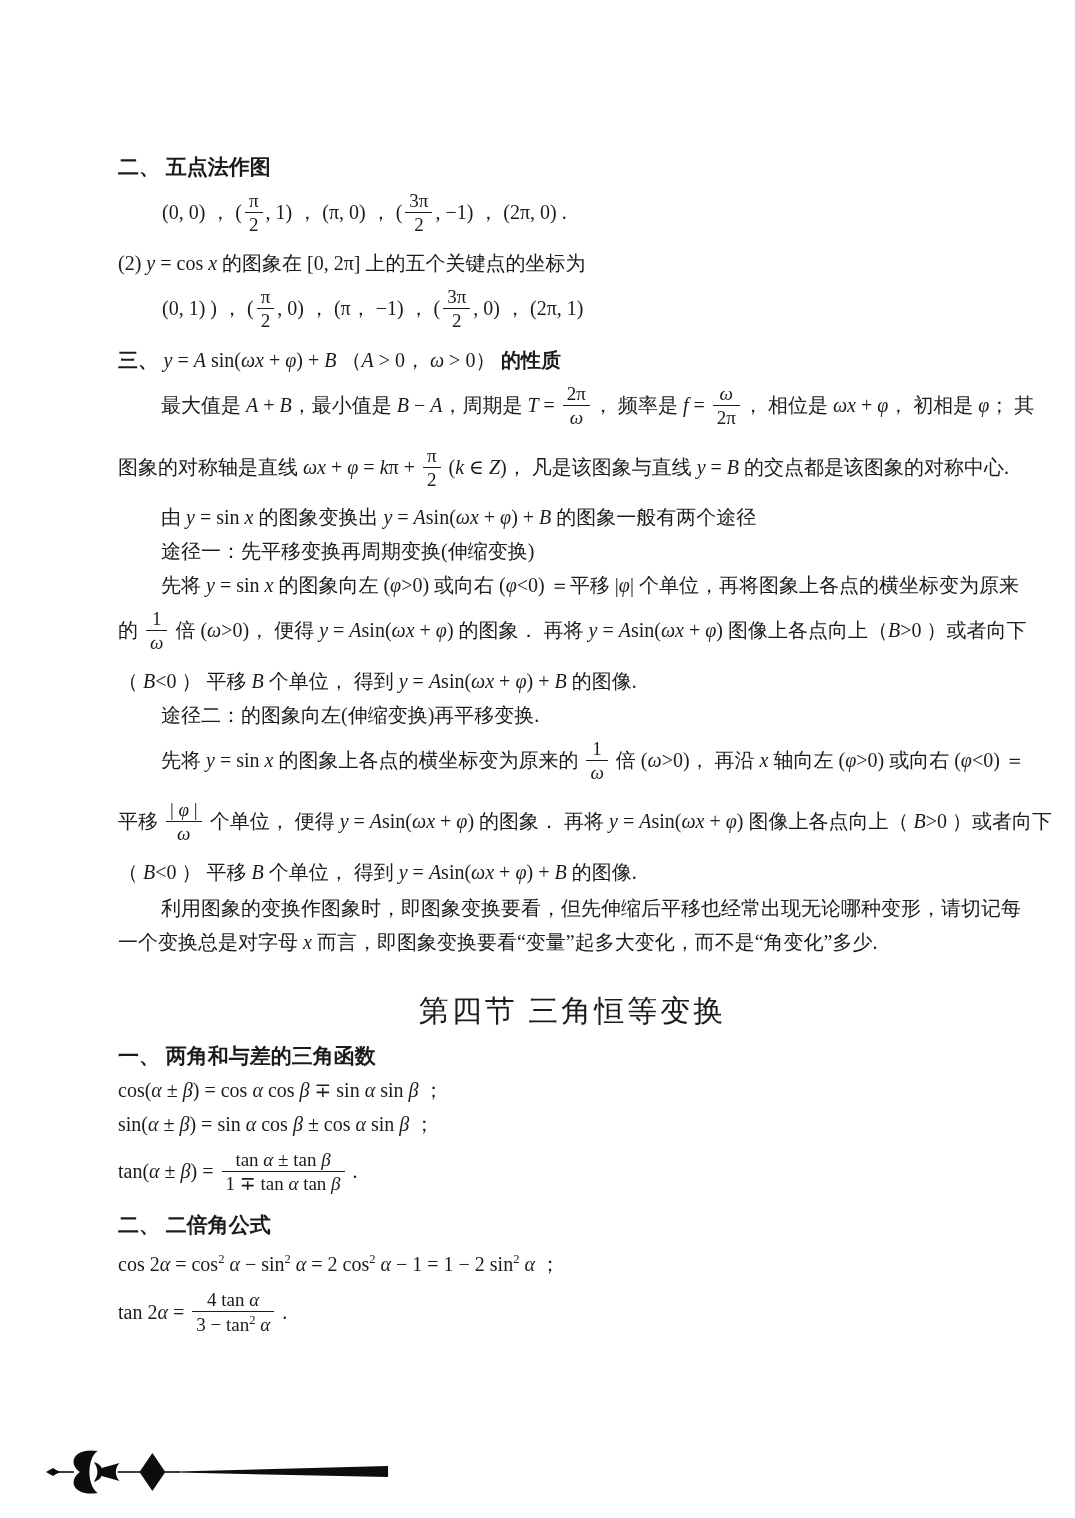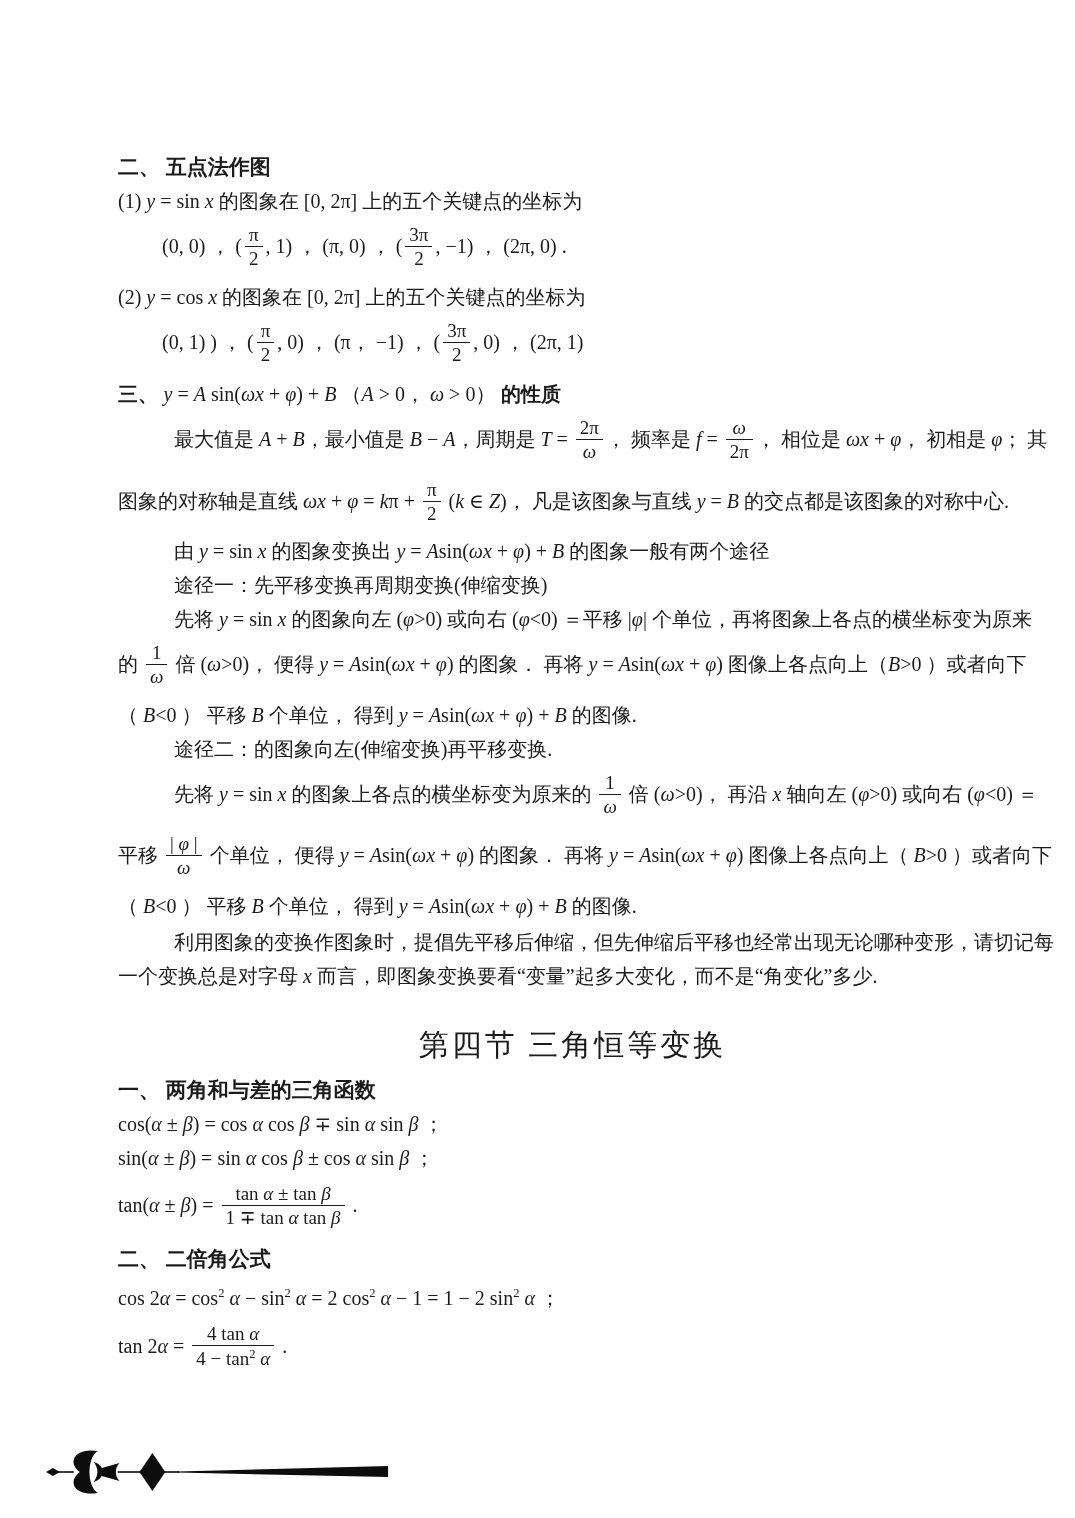--- a/index.html
+++ b/index.html
@@ -10,66 +10,65 @@
   .hd{font-family:"Liberation Sans","DejaVu Sans",sans-serif;font-weight:700;font-size:21px;}
   .bld{font-family:"Liberation Sans","DejaVu Sans",sans-serif;font-weight:700;}
   .mi{font-style:italic;}
   sup{font-size:12.5px;}
   .frac{display:inline-block;vertical-align:middle;text-align:center;
         font-size:19px;line-height:1.12;margin:0 3px;position:relative;top:-2px;}
   .frac .num{display:block;border-bottom:1.6px solid #1b1b1b;padding:0 4px 1px;}
   .frac .den{display:block;padding:1px 4px 0;}
   .tall{padding:8px 0;}
   .tall2{padding:10px 0;font-family:Liberation Serif, serif;}
-  .ind1{margin-left:56px;}
+  .ind1{margin-left:43px;}
   .ind2{margin-left:44px;}
   .mt2{margin-top:2px;} .mt6{margin-top:6px;}
   .title{font-size:30px;font-weight:400;text-align:center;letter-spacing:3px;
          margin-top:30px;line-height:44px;white-space:nowrap;}
   .ornament{position:absolute;left:44px;top:1446px;width:358px;height:52px;}
   .ornament svg{display:block;width:100%;height:100%;fill:#0d0d0d;}
 </style>
 </head>
 <body>
 
 <div class="page">
   <div class="content">
 
     <div class="line hd">二、 五点法作图</div>
-    <div class="line"><span class="">(1)  </span><span class="mi">y</span><span class=""> = sin </span><span class="mi">x</span><span class=""> 的图象在 [0, 2π] 上的五个关键点的坐标为</span></div>
     <div class="line tall ind2"><span class="">(0, 0) ，  (</span><span class="frac"><span class="num"><span class="">π</span></span><span class="den"><span class="">2</span></span></span><span class="">, 1) ，  (π, 0) ，  (</span><span class="frac"><span class="num"><span class="">3π</span></span><span class="den"><span class="">2</span></span></span><span class="">, −1) ，  (2π, 0) .</span></div>
     <div class="line"><span class="">(2)  </span><span class="mi">y</span><span class=""> = cos </span><span class="mi">x</span><span class=""> 的图象在 [0, 2π] 上的五个关键点的坐标为</span></div>
     <div class="line tall ind2"><span class="">(0, 1) ) ，  (</span><span class="frac"><span class="num"><span class="">π</span></span><span class="den"><span class="">2</span></span></span><span class="">, 0) ，  (π，  −1) ，  (</span><span class="frac"><span class="num"><span class="">3π</span></span><span class="den"><span class="">2</span></span></span><span class="">, 0) ，  (2π, 1)</span></div>
 
     <div class="line mt2"><span class="bld">三、  </span><span class="mi">y</span><span class=""> = </span><span class="mi">A</span><span class=""> sin(</span><span class="mi">ωx</span><span class=""> + </span><span class="mi">φ</span><span class="">) + </span><span class="mi">B</span><span class=""> （</span><span class="mi">A</span><span class=""> &gt; 0，  </span><span class="mi">ω</span><span class=""> &gt; 0）</span><span class="bld"> 的性质</span></div>
     <div class="line tall ind1"><span class="">最大值是 </span><span class="mi">A</span><span class=""> + </span><span class="mi">B</span><span class="">，最小值是 </span><span class="mi">B</span><span class=""> − </span><span class="mi">A</span><span class="">，周期是 </span><span class="mi">T</span><span class=""> = </span><span class="frac"><span class="num"><span class="">2π</span></span><span class="den"><span class="mi">ω</span></span></span><span class="">， 频率是 </span><span class="mi">f</span><span class=""> = </span><span class="frac"><span class="num"><span class="mi">ω</span></span><span class="den"><span class="">2π</span></span></span><span class="">， 相位是 </span><span class="mi">ωx</span><span class=""> + </span><span class="mi">φ</span><span class="">， 初相是 </span><span class="mi">φ</span><span class="">； 其</span></div>
     <div class="line tall"><span class="">图象的对称轴是直线 </span><span class="mi">ωx</span><span class=""> + </span><span class="mi">φ</span><span class=""> = </span><span class="mi">k</span><span class="">π + </span><span class="frac"><span class="num"><span class="">π</span></span><span class="den"><span class="">2</span></span></span><span class=""> (</span><span class="mi">k</span><span class=""> ∈ </span><span class="mi">Z</span><span class="">)， 凡是该图象与直线 </span><span class="mi">y</span><span class=""> = </span><span class="mi">B</span><span class=""> 的交点都是该图象的对称中心.</span></div>
 
     <div class="line ind1"><span class="">由 </span><span class="mi">y</span><span class=""> = sin </span><span class="mi">x</span><span class=""> 的图象变换出 </span><span class="mi">y</span><span class=""> = </span><span class="mi">A</span><span class="">sin(</span><span class="mi">ωx</span><span class=""> + </span><span class="mi">φ</span><span class="">) + </span><span class="mi">B</span><span class=""> 的图象一般有两个途径</span></div>
     <div class="line ind1"><span class="">途径一：先平移变换再周期变换(伸缩变换)</span></div>
     <div class="line ind1"><span class="">先将 </span><span class="mi">y</span><span class=""> = sin </span><span class="mi">x</span><span class=""> 的图象向左 (</span><span class="mi">φ</span><span class="">&gt;0) 或向右 (</span><span class="mi">φ</span><span class="">&lt;0) ＝平移 |</span><span class="mi">φ</span><span class="">| 个单位，再将图象上各点的横坐标变为原来</span></div>
     <div class="line tall"><span class="">的 </span><span class="frac"><span class="num"><span class="">1</span></span><span class="den"><span class="mi">ω</span></span></span><span class=""> 倍 (</span><span class="mi">ω</span><span class="">&gt;0)， 便得 </span><span class="mi">y</span><span class=""> = </span><span class="mi">A</span><span class="">sin(</span><span class="mi">ωx</span><span class=""> + </span><span class="mi">φ</span><span class="">) 的图象． 再将 </span><span class="mi">y</span><span class=""> = </span><span class="mi">A</span><span class="">sin(</span><span class="mi">ωx</span><span class=""> + </span><span class="mi">φ</span><span class="">) 图像上各点向上（</span><span class="mi">B</span><span class="">&gt;0 ）或者向下</span></div>
     <div class="line"><span class="">（ </span><span class="mi">B</span><span class="">&lt;0 ） 平移 </span><span class="mi">B</span><span class=""> 个单位， 得到 </span><span class="mi">y</span><span class=""> = </span><span class="mi">A</span><span class="">sin(</span><span class="mi">ωx</span><span class=""> + </span><span class="mi">φ</span><span class="">) + </span><span class="mi">B</span><span class=""> 的图像.</span></div>
     <div class="line ind1"><span class="">途径二：的图象向左(伸缩变换)再平移变换.</span></div>
     <div class="line tall ind1"><span class="">先将 </span><span class="mi">y</span><span class=""> = sin </span><span class="mi">x</span><span class=""> 的图象上各点的横坐标变为原来的 </span><span class="frac"><span class="num"><span class="">1</span></span><span class="den"><span class="mi">ω</span></span></span><span class=""> 倍 (</span><span class="mi">ω</span><span class="">&gt;0)， 再沿 </span><span class="mi">x</span><span class=""> 轴向左 (</span><span class="mi">φ</span><span class="">&gt;0) 或向右 (</span><span class="mi">φ</span><span class="">&lt;0) ＝</span></div>
     <div class="line tall"><span class="">平移 </span><span class="frac"><span class="num"><span class="">| </span><span class="mi">φ</span><span class=""> |</span></span><span class="den"><span class="mi">ω</span></span></span><span class=""> 个单位， 便得 </span><span class="mi">y</span><span class=""> = </span><span class="mi">A</span><span class="">sin(</span><span class="mi">ωx</span><span class=""> + </span><span class="mi">φ</span><span class="">) 的图象． 再将 </span><span class="mi">y</span><span class=""> = </span><span class="mi">A</span><span class="">sin(</span><span class="mi">ωx</span><span class=""> + </span><span class="mi">φ</span><span class="">) 图像上各点向上（ </span><span class="mi">B</span><span class="">&gt;0 ）或者向下</span></div>
     <div class="line"><span class="">（ </span><span class="mi">B</span><span class="">&lt;0 ） 平移 </span><span class="mi">B</span><span class=""> 个单位， 得到 </span><span class="mi">y</span><span class=""> = </span><span class="mi">A</span><span class="">sin(</span><span class="mi">ωx</span><span class=""> + </span><span class="mi">φ</span><span class="">) + </span><span class="mi">B</span><span class=""> 的图像.</span></div>
-    <div class="line ind1 mt2"><span class="">利用图象的变换作图象时，提倡先平移后伸缩，但先伸缩后平移也经常出现无论哪种变形，请切记每</span></div>
+    <div class="line ind1 mt2"><span class="">利用图象的变换作图象时，即图象变换要看，但先伸缩后平移也经常出现无论哪种变形，请切记每</span></div>
     <div class="line"><span class="">一个变换总是对字母 </span><span class="mi">x</span><span class=""> 而言，即图象变换要看“变量”起多大变化，而不是“角变化”多少.</span></div>
 
     <div class="title">第四节 三角恒等变换</div>
 
     <div class="line hd mt6">一、 两角和与差的三角函数</div>
     <div class="line"><span class="">cos(</span><span class="mi">α</span><span class=""> ± </span><span class="mi">β</span><span class="">) = cos </span><span class="mi">α</span><span class=""> cos </span><span class="mi">β</span><span class=""> ∓ sin </span><span class="mi">α</span><span class=""> sin </span><span class="mi">β</span><span class=""> ；</span></div>
     <div class="line"><span class="">sin(</span><span class="mi">α</span><span class=""> ± </span><span class="mi">β</span><span class="">) = sin </span><span class="mi">α</span><span class=""> cos </span><span class="mi">β</span><span class=""> ± cos </span><span class="mi">α</span><span class=""> sin </span><span class="mi">β</span><span class=""> ；</span></div>
     <div class="line tall2"><span class="">tan(</span><span class="mi">α</span><span class=""> ± </span><span class="mi">β</span><span class="">) = </span><span class="frac"><span class="num"><span class="">tan </span><span class="mi">α</span><span class=""> ± tan </span><span class="mi">β</span></span><span class="den"><span class="">1 ∓ tan </span><span class="mi">α</span><span class=""> tan </span><span class="mi">β</span></span></span><span class=""> .</span></div>
 
     <div class="line hd mt2">二、 二倍角公式</div>
     <div class="line"><span class="">cos 2</span><span class="mi">α</span><span class=""> = cos</span><sup>2</sup><span class="mi"> α</span><span class=""> − sin</span><sup>2</sup><span class="mi"> α</span><span class=""> = 2 cos</span><sup>2</sup><span class="mi"> α</span><span class=""> − 1 = 1 − 2 sin</span><sup>2</sup><span class="mi"> α</span><span class=""> ；</span></div>
-    <div class="line tall2"><span class="">tan 2</span><span class="mi">α</span><span class=""> = </span><span class="frac"><span class="num"><span class="">4 tan </span><span class="mi">α</span></span><span class="den"><span class="">4 − tan</span><sup>2</sup><span class="mi"> α</span></span></span><span class=""> .</span></div>
+    <div class="line tall2"><span class="">tan 2</span><span class="mi">α</span><span class=""> = </span><span class="frac"><span class="num"><span class="">4 tan </span><span class="mi">α</span></span><span class="den"><span class="">3 − tan</span><sup>2</sup><span class="mi"> α</span></span></span><span class=""> .</span></div>
 
   </div>
 
   <div class="ornament">
     <svg viewBox="0 0 360 52">
       <polygon points="2,26 9,22 16,26 9,30"></polygon>
       <rect x="12" y="25.2" width="18" height="1.6"></rect>
       <path d="M54,5 C33,1 22,15 36,26 C22,37 33,51 54,47 C43,40 43,12 54,5 Z"></path>
       <path d="M50,16 C62,19 62,33 50,36 C55,29 55,23 50,16 Z"></path>
       <path d="M58,22 L76,17 C71,22 71,30 76,35 L58,30 Z"></path>

